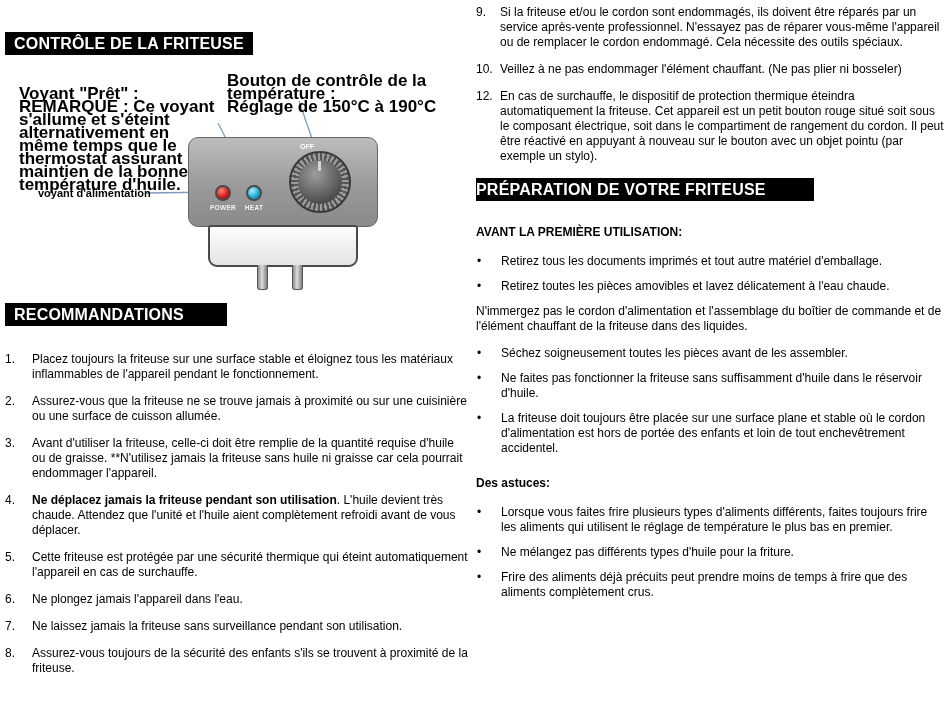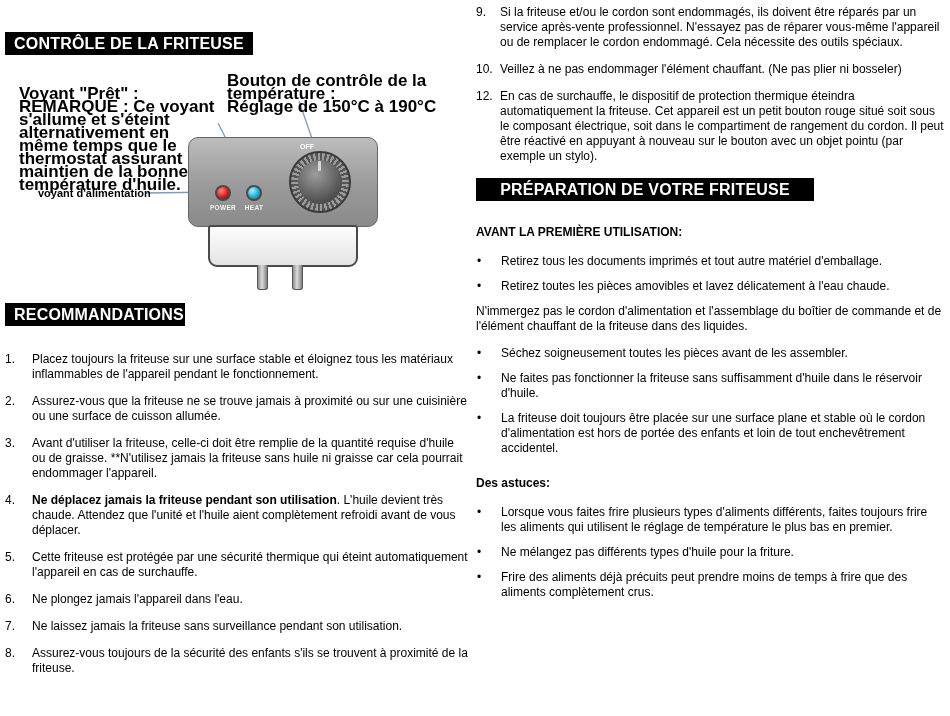--- a/index.html
+++ b/index.html
@@ -10,22 +10,22 @@
   }
   .page{position:absolute;inset:0;display:flex;padding:5px 6px 0 5px;box-sizing:border-box}
   .col-left{width:465px;flex-shrink:0;box-sizing:border-box}
   .col-right{width:468px;margin-left:6px;box-sizing:border-box}
 
   .black-bar{
     background:#000;color:#fff;font-weight:bold;font-size:16px;line-height:23px;
     padding:0 0 0 9px;letter-spacing:.2px;box-sizing:border-box;
   }
   .bar-controls{width:248px;margin-top:27px}
-  .bar-reco{width:180px}
-  .bar-prep{width:338px;text-align:center;padding:0;margin-top:14px}
+  .bar-reco{width:222px}
+  .bar-prep{width:338px;padding:0;margin-top:14px}
 
   
   .diagram{position:relative;height:242px;margin-top:6px}
   .callouts{position:absolute;left:0;top:0;width:465px;height:242px}
   .dlabel{position:absolute;font-weight:bold;font-size:17px;line-height:13px}
   .temp-lbl{left:222px;top:13px;width:218px}
   .pret-lbl{left:14px;top:26px;width:200px}
   .alim-lbl{left:33px;top:126px;font-size:11px}
 
   .panel{

